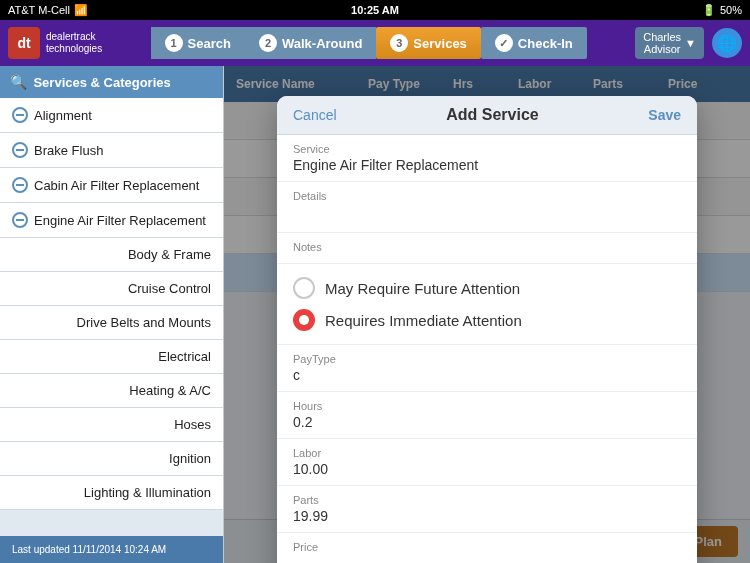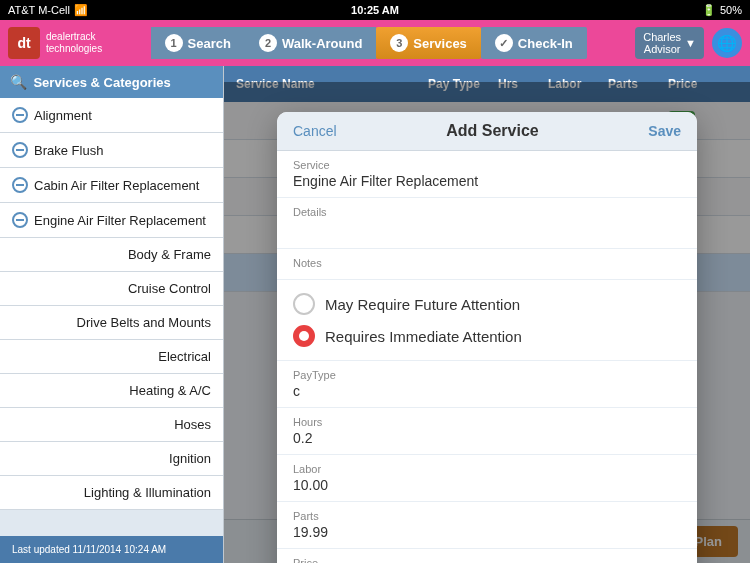--- a/index.html
+++ b/index.html
@@ -10,21 +10,21 @@
       background: #000; color: #fff; font-size: 11px; height: 20px;
       display: flex; align-items: center; justify-content: space-between;
       padding: 0 8px;
     }
     .status-bar-left { display: flex; align-items: center; gap: 4px; }
     .status-bar-center { position: absolute; left: 50%; transform: translateX(-50%); font-weight: 600; }
     .status-bar-right { display: flex; align-items: center; gap: 4px; }
 
     
     .header {
-      background: #ec4899; height: 46px; display: flex; align-items: center;
+      background: #4c1d95; height: 46px; display: flex; align-items: center;
       justify-content: space-between; padding: 0 8px; gap: 36px;
     }
     .header-logo { display: flex; align-items: center; gap: 6px; }
     .logo-icon { width: 32px; height: 32px; background: #c0392b; border-radius: 4px; display: flex; align-items: center; justify-content: center; color: #fff; font-weight: bold; font-size: 14px; }
     .logo-text { color: #ccc; font-size: 11px; line-height: 1.2; }
     .logo-text span { display: block; color: #fff; font-size: 10px; }
 
     .nav-steps { display: flex; align-items: center; gap: 0; }
     .nav-step {
       display: flex; align-items: center; height: 32px; padding: 0 14px;
@@ -50,21 +50,21 @@
     .sidebar-search-icon { font-size: 14px; }
     .sidebar-list { flex: 1; overflow-y: auto; }
     .sidebar-item { padding: 9px 12px; border-bottom: 1px solid #d0d8e0; font-size: 13px; color: #222; display: flex; align-items: center; gap: 6px; cursor: pointer; background: #fff; }
     .sidebar-item .circle-icon { width: 16px; height: 16px; border-radius: 50%; border: 2px solid #5a8fbe; display: flex; align-items: center; justify-content: center; }
     .sidebar-item .minus { width: 8px; height: 2px; background: #5a8fbe; }
     .sidebar-item-plain { padding: 9px 12px; border-bottom: 1px solid #d0d8e0; font-size: 13px; color: #222; cursor: pointer; background: #fff; display: flex; align-items: center; justify-content: flex-end; }
     .sidebar-footer { padding: 8px 12px; background: #4a7aaa; color: #fff; font-size: 10px; }
 
     
     .content { flex: 1; background: #f0f4f8; display: flex; flex-direction: column; position: relative; }
-    .content-header { background: #4a7aaa; height: 36px; display: flex; align-items: center; padding: 0 12px; gap: 0; }
+    .content-header { background: #4a7aaa; height: 36px; display: flex; align-items: center; padding: 0 12px; gap: 15px; }
     .col-header { color: #fff; font-size: 12px; font-weight: 600; }
     .col-service { flex: 1; }
     .col-paytype { width: 70px; }
     .col-hrs { width: 50px; }
     .col-labor { width: 60px; }
     .col-parts { width: 60px; }
     .col-price { width: 70px; }
 
     .content-rows { flex: 1; overflow-y: auto; }
     .service-row { display: flex; align-items: center; padding: 6px 12px; border-bottom: 1px solid #d8dfe8; background: #fff; min-height: 38px; }
@@ -77,21 +77,21 @@
     .service-row .col-price { width: 70px; font-size: 12px; font-weight: 600; color: #333; display: flex; align-items: center; gap: 4px; }
     .thumb-up { background: #4CAF50; color: #fff; border-radius: 4px; padding: 2px 5px; font-size: 14px; }
     .highlighted-row { background: #d0e8ff !important; }
 
     .content-footer { height: 44px; background: #e8eef4; display: flex; align-items: center; justify-content: flex-end; padding: 0 12px; gap: 10px; border-top: 1px solid #c8d0d8; }
     .footer-btn { padding: 8px 16px; border-radius: 4px; border: none; font-size: 13px; font-weight: 600; cursor: pointer; color: #fff; }
     .btn-parts { background: #5a8fbe; }
     .btn-plan { background: #c07828; }
 
     
-    .modal-overlay { position: absolute; top: 0; left: 0; right: 0; bottom: 0; background: rgba(0,0,0,0.4); z-index: 100; display: flex; align-items: flex-start; justify-content: center; padding-top: 30px; margin-top: 16px; }
+    .modal-overlay { position: absolute; top: 0; left: 0; right: 0; bottom: 0; background: rgba(0,0,0,0.4); z-index: 100; display: flex; align-items: flex-start; justify-content: center; padding-top: 30px; }
     .modal { background: #fff; width: 420px; border-radius: 10px; overflow: hidden; box-shadow: 0 8px 30px rgba(0,0,0,0.3); }
     .modal-header { background: #e8eef4; padding: 10px 16px; display: flex; align-items: center; justify-content: space-between; border-bottom: 1px solid #d0d8e0; }
     .modal-title { font-size: 16px; font-weight: 600; color: #333; }
     .modal-cancel { color: #5a8fbe; font-size: 14px; cursor: pointer; background: none; border: none; }
     .modal-save { color: #5a8fbe; font-size: 14px; font-weight: 600; cursor: pointer; background: none; border: none; }
 
     .modal-body { padding: 0; }
     .form-field { padding: 8px 16px; border-bottom: 1px solid #e8eef4; }
     .form-label { font-size: 11px; color: #888; margin-bottom: 2px; }
     .form-value { font-size: 14px; color: #333; }

